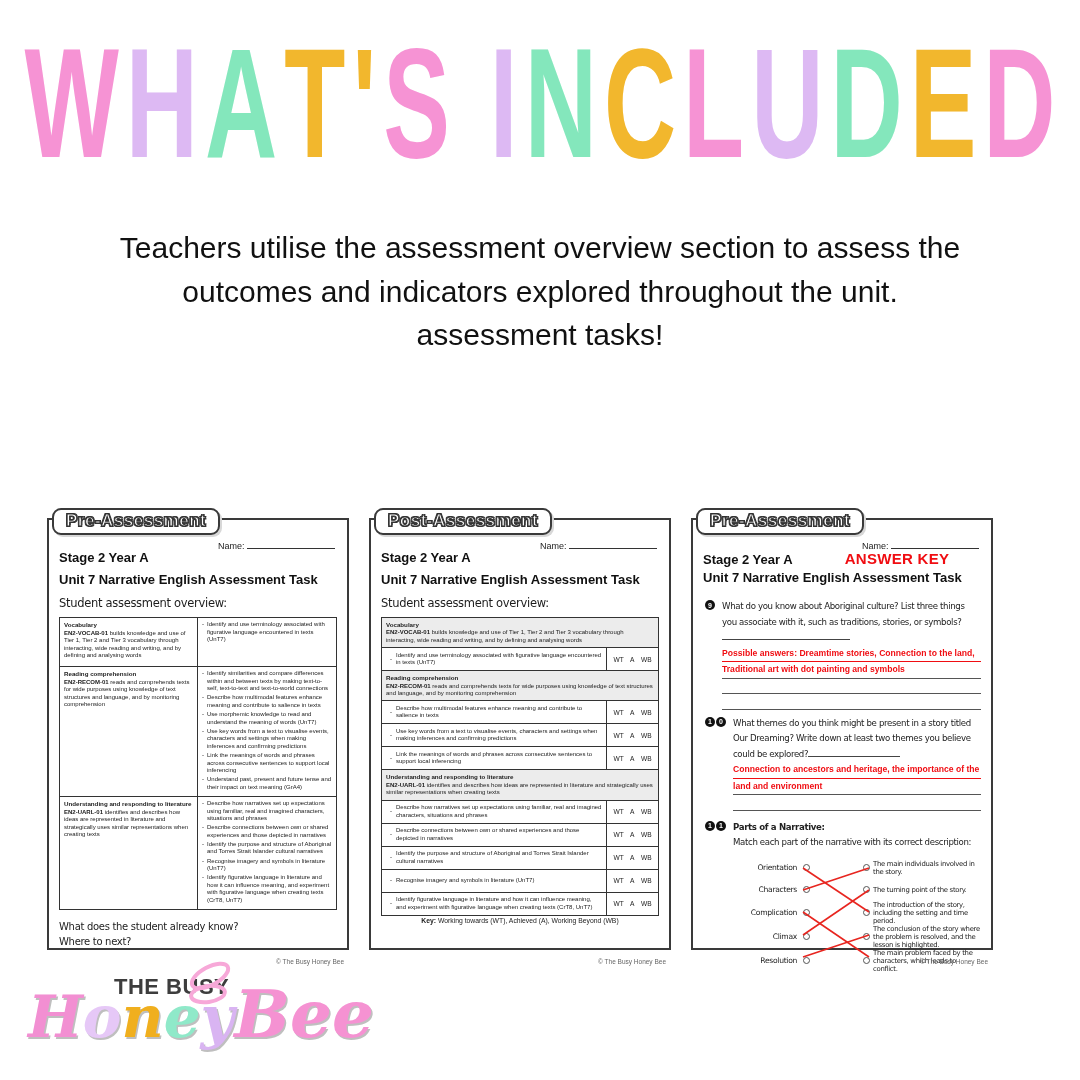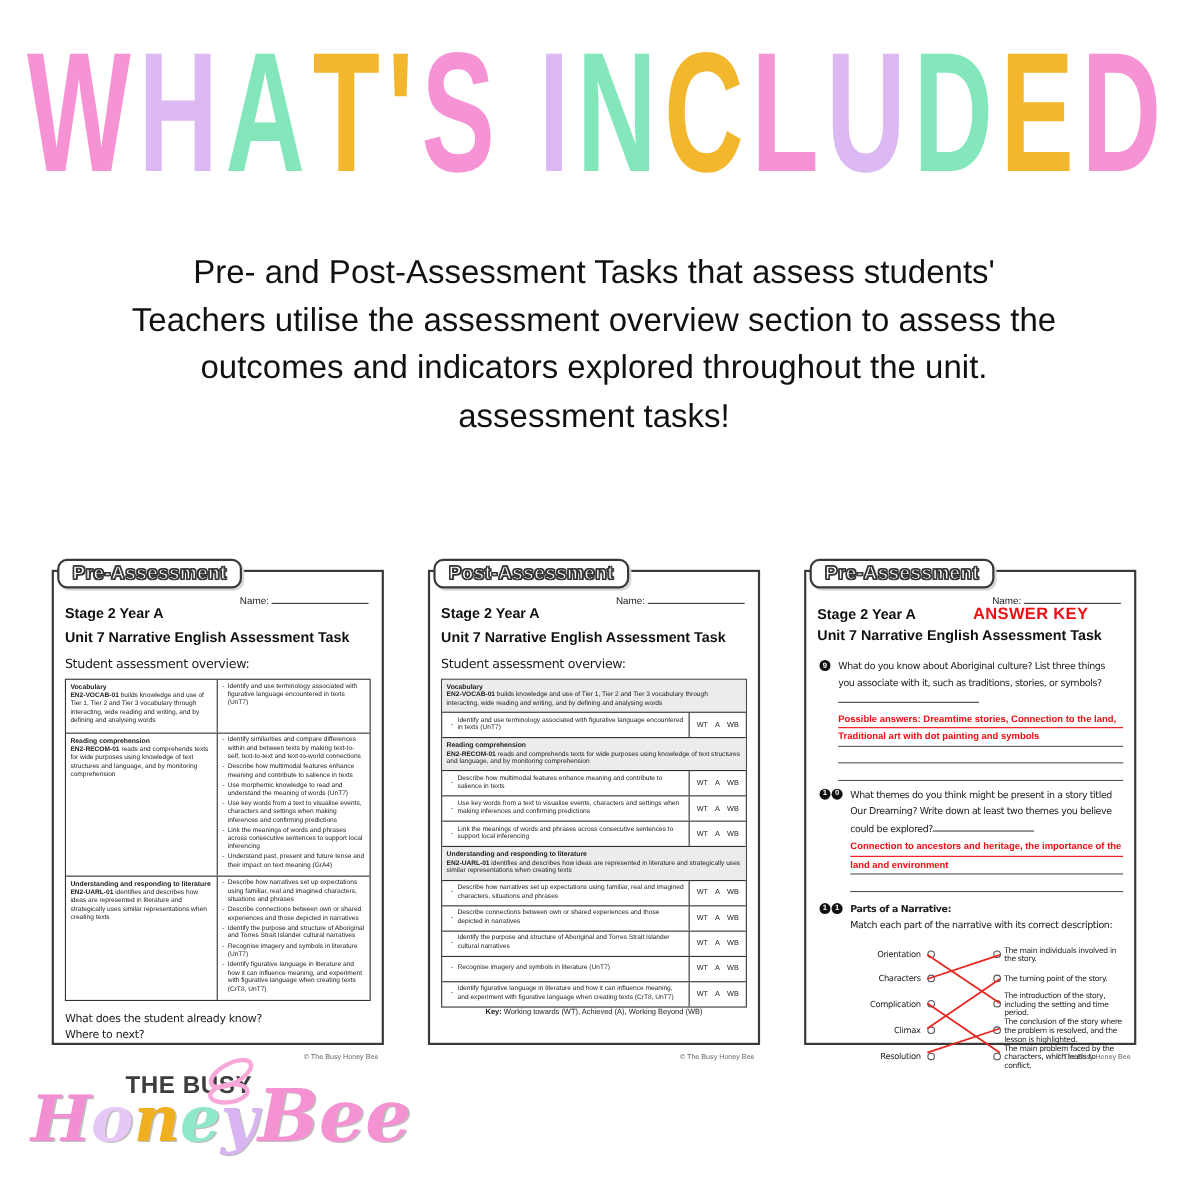--- a/index.html
+++ b/index.html
@@ -13,21 +13,21 @@
   .tl { display:inline-block; font-weight:800; font-size:100px; line-height:100px;
         transform:scaleY(1.55); transform-origin:50% 100%;
         font-family:"Liberation Sans",sans-serif; letter-spacing:0; }
   .tl-space { display:inline-block; width:26px; }
 
   
   .desc { position:absolute; top:226px; left:40px; width:1000px; text-align:center;
           font-size:30px; line-height:43.5px; color:#111; font-family:"Liberation Sans",sans-serif; }
 
   
-  .docs { position:absolute; top:512px; left:40px; display:flex; gap:26px;justify-content:space-between; }
+  .docs { position:absolute; top:512px; left:40px; display:flex; gap:6px;justify-content:space-between; }
   .doc  { position:relative; width:316px; height:456px; background:#fff; }
   .doc-frame { position:absolute; left:7px; top:6px; right:7px; bottom:18px;
                border:2px solid #3a3a3a; background:#fff; }
   .doc-tab { position:absolute; left:12px; top:-4px; z-index:3; background:#fff;
              border:2px solid #3a3a3a; border-radius:9px; padding:1px 12px 2px;
              box-shadow:2px 2px 0 #d8d8d8; }
   .doc-tab span { font-weight:800; font-size:17px; letter-spacing:.5px; color:#fff;
              -webkit-text-stroke:1px #333;
              text-shadow:-1px -1px 0 #333,1px -1px 0 #333,-1px 1px 0 #333,1px 1px 0 #333; }
   .doc-inner { position:absolute; left:7px; top:6px; right:7px; bottom:18px; padding:10px 12px 4px; }
@@ -109,21 +109,20 @@
     <span class="tl" style="color: rgb(132, 231, 188);">N</span>
     <span class="tl" style="color: rgb(242, 183, 45);">C</span>
     <span class="tl" style="color: rgb(246, 147, 212);">L</span>
     <span class="tl" style="color: rgb(221, 185, 243);">U</span>
     <span class="tl" style="color: rgb(132, 231, 188);">D</span>
     <span class="tl" style="color: rgb(242, 183, 45);">E</span>
     <span class="tl" style="color: rgb(246, 147, 212);">D</span>
   </div>
 
   <div class="desc">
-    <div>Pre- and Post-Assessment Tasks that assess students'</div>
     <div>Teachers utilise the assessment overview section to assess the</div>
     <div>outcomes and indicators explored throughout the unit.</div>
     <div>assessment tasks!</div>
   </div>
 
   <div class="docs">
 
     <div class="doc">
       <div class="doc-frame"></div>
       <div class="doc-tab"><span>Pre-Assessment</span></div>

